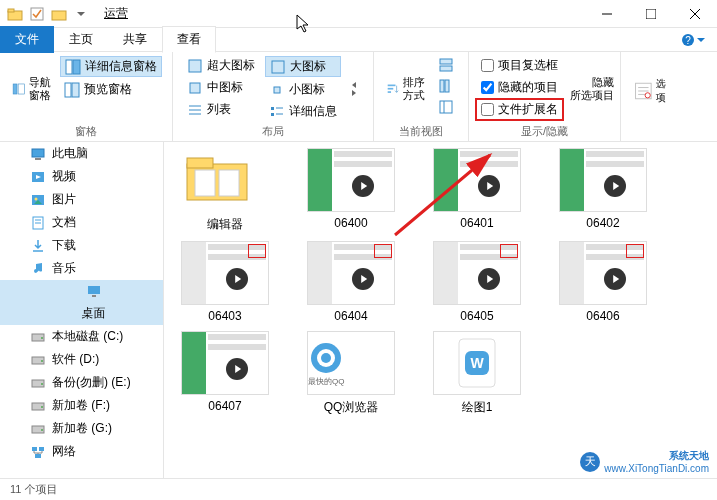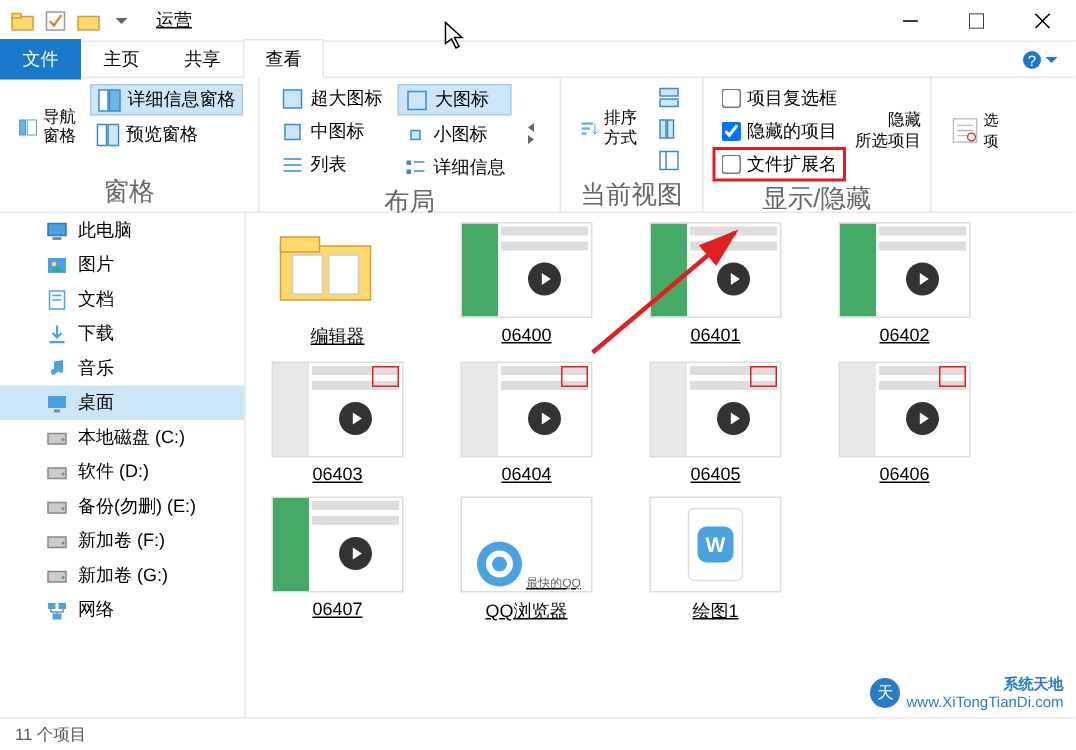--- a/index.html
+++ b/index.html
@@ -14,41 +14,41 @@
 
 .tabs { height: 24px; display: flex; align-items: center; border-bottom: 1px solid #e5e5e5; }
 .tab { padding: 4px 14px; font-size: 12px; display: flex; align-items: center; border: 1px solid transparent; }
 .tab.file { background: #1979ca; color: #fff; }
 .tab.active { border: 1px solid #e5e5e5; border-bottom-color: #fff; background: #fff; }
 .help { margin-left: auto; padding: 4px 12px; display: flex; align-items: center; color: #1979ca; }
 
 .ribbon { height: 90px; border-bottom: 1px solid #e5e5e5; display: flex; background: #fff; }
 .group { border-right: 1px solid #e5e5e5; padding: 4px 10px 2px; display: flex; flex-direction: column; }
 .group-body { flex: 1; display: flex; gap: 6px; }
-.group-label { text-align: center; font-size: 17px; color: #666; margin-top: 2px; }
+.group-label { text-align: center; font-size: 11px; color: #666; margin-top: 2px; }
 .big-btn { display: flex; flex-direction: row; align-items: center; gap: 2px; padding: 2px; width: 44px; }
 .big-btn .ic { width: 24px; height: 24px; }
 .stack { display: flex; flex-direction: column; gap: 3px; }
 .small-btn { display: flex; align-items: center; gap: 4px; padding: 1px 4px; white-space: nowrap; }
 .small-btn.active { border: 1px solid #a5cdf2; background: #cde6f7; }
 .sic { width: 16px; height: 16px; display: inline-flex; align-items: center; justify-content: center; }
 .chk { display: flex; align-items: center; gap: 4px; padding: 1px 2px; white-space: nowrap; }
 .chk input { width: 13px; height: 13px; }
 .highlight-target { position: relative; }
 .highlight-target::before { content: ""; position: absolute; left: -4px; right: -4px; top: -2px; bottom: -2px; border: 2px solid #e02020; }
 
 .content { display: flex; height: 336px; }
 .tree { width: 164px; border-right: 1px solid #e5e5e5; overflow-y: auto; background: #fff; }
 .tree-item { display: flex; align-items: center; gap: 6px; padding: 3px 6px 3px 30px; white-space: nowrap; }
-.tree-item.sel { background: #cde6f7; }
+.tree-item.sel { background: #cde6f7; flex-direction: column; }
 .tree-item .tic { width: 16px; height: 16px; flex-shrink: 0; }
 
 .files { flex: 1; overflow: auto; padding: 6px; background: #fff; position: relative; }
 .grid { display: flex; flex-wrap: wrap; gap: 8px 16px; }
-.item { width: 110px; display: flex; flex-direction: column; align-items: center; gap: 4px; text-decoration: underline; }
+.item { width: 110px; display: flex; flex-direction: column; align-items: center; gap: 4px; }
 .thumb { width: 88px; height: 64px; border: 1px solid #ddd; background: #fff; position: relative; overflow: hidden; }
 .thumb.folder { border: none; }
 .item-label { font-size: 12px; text-align: center; }
 
 .arrow { position: absolute; left: 385px; top: 150px; pointer-events: none; z-index: 10; }
 
 .statusbar { height: 22px; border-top: 1px solid #e5e5e5; display: flex; align-items: center; padding: 0 10px; font-size: 11px; color: #555; }
 
 .watermark { position: absolute; right: 8px; bottom: 26px; font-size: 10px; color: #2a7bc8; text-align: right; display: flex; align-items: center; gap: 4px; }
 .watermark .wm-badge { width: 20px; height: 20px; background: #2a7bc8; border-radius: 50%; display: flex; align-items: center; justify-content: center; color: #fff; font-size: 11px; }
@@ -324,20 +324,27 @@
       <div class="tree-item">
         <span class="tic"><svg width="16" height="16">
             <rect x="2" y="3" width="12" height="8" fill="#4aa3df" stroke="#2a7bb8"></rect>
             <rect x="5" y="12" width="6" height="2" fill="#888"></rect>
           </svg></span>
         <span>此电脑</span>
       </div>
       <div class="tree-item">
         <span class="tic"><svg width="16" height="16">
             <rect x="2" y="3" width="12" height="10" fill="#4aa3df"></rect>
+            <path d="M6 6 L11 8 L6 10 Z" fill="#fff"></path>
+          </svg></span>
+        <span>视频</span>
+      </div>
+      <div class="tree-item">
+        <span class="tic"><svg width="16" height="16">
+            <rect x="2" y="3" width="12" height="10" fill="#4aa3df"></rect>
             <circle cx="6" cy="7" r="1.5" fill="#ffe066"></circle>
             <path d="M4 12 L8 8 L12 12 Z" fill="#3a8"></path>
           </svg></span>
         <span>图片</span>
       </div>
       <div class="tree-item">
         <span class="tic"><svg width="16" height="16">
             <rect x="3" y="2" width="10" height="12" fill="#fff" stroke="#4aa3df"></rect>
             <line x1="5" y1="5" x2="11" y2="5" stroke="#4aa3df"></line>
             <line x1="5" y1="8" x2="11" y2="8" stroke="#4aa3df"></line>
@@ -523,21 +530,21 @@
                 <div class="bar"></div>
                 <div class="bar"></div>
                 <div class="disc"></div>
               </div>
             </div>
           </div>
           <div class="item-label">06407</div>
         </div>
         <div class="item">
           <div class="thumb ">
-            <div style="width:100%;height:100%;display:flex;align-items:flex-end;justify-content:center;background:#fff">
+            <div style="width:100%;height:100%;display:flex;flex-direction:column;align-items:flex-start;justify-content:center;background:#fff">
               <svg width="36" height="36">
                 <circle cx="18" cy="18" r="15" fill="#4aa3df"></circle>
                 <circle cx="18" cy="18" r="9" fill="#fff"></circle>
                 <circle cx="18" cy="18" r="5" fill="#4aa3df"></circle>
               </svg>
               <span style="font-size:8px;color:#666">最快的QQ</span>
             </div>
           </div>
           <div class="item-label">QQ浏览器</div>
         </div>

